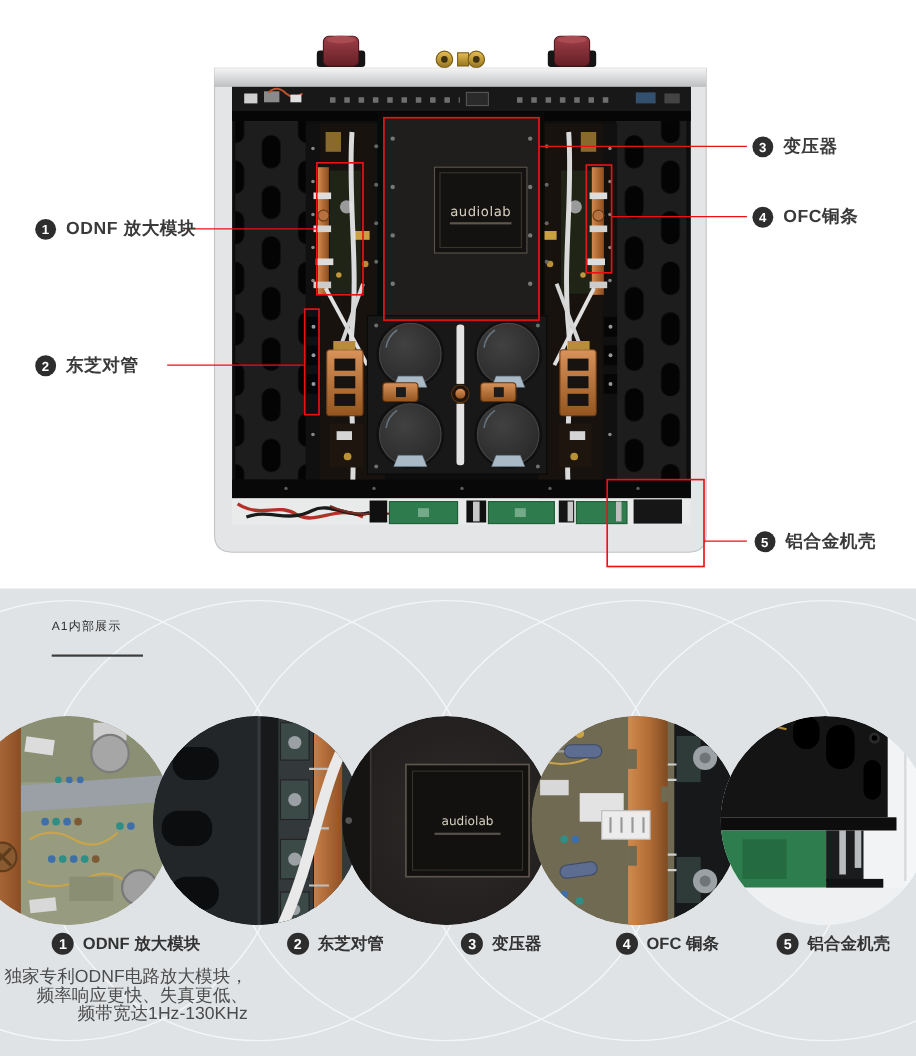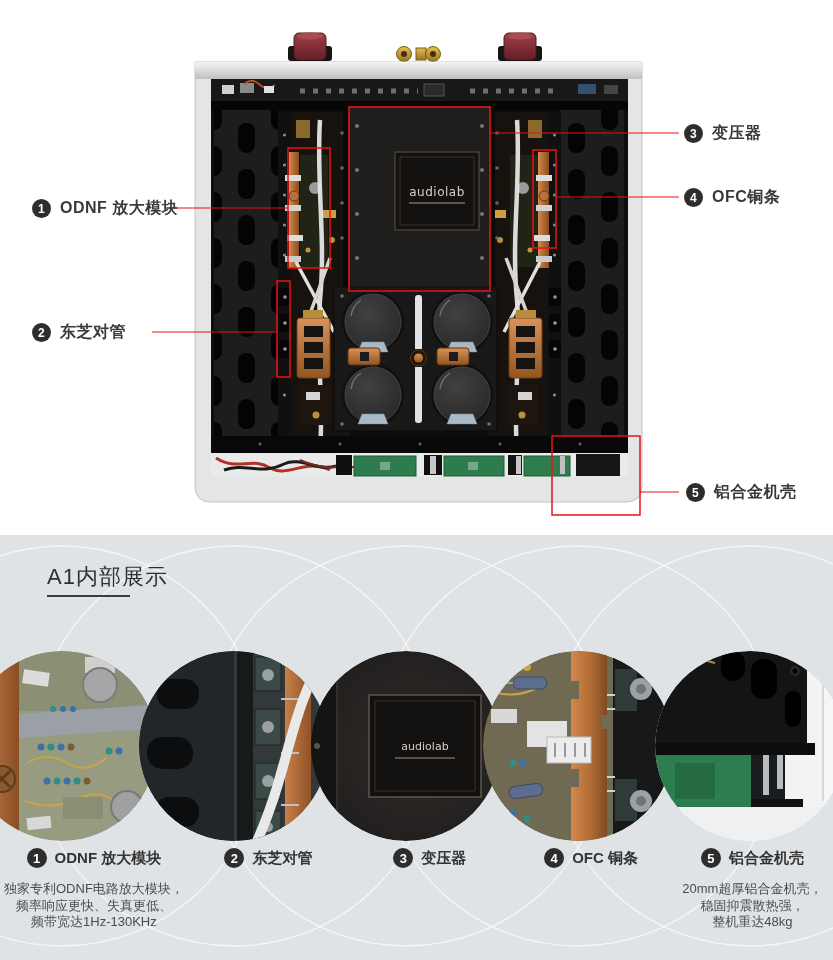--- a/index.html
+++ b/index.html
@@ -16,28 +16,28 @@
     font-size:16px;font-weight:bold;color:#3a3a3a;white-space:nowrap;letter-spacing:.5px;
   }
   .num-badge{
     width:19px;height:19px;border-radius:50%;background:#2d2d2d;color:#ffffff;
     display:flex;align-items:center;justify-content:center;
     font-size:12px;font-weight:bold;flex:0 0 auto;line-height:1;
   }
   
   .bottom-section{position:absolute;left:0;top:535px;width:833px;height:425px;background:#e0e3e6;}
   .deco-circles{position:absolute;left:0;top:0;}
-  .section-heading{position:absolute;left:47px;top:27px;font-size:22px;color:#2f2f2f;letter-spacing:1px;}
+  .section-heading{position:absolute;left:47px;top:27px;font-size:11px;color:#2f2f2f;letter-spacing:1px;}
   .heading-underline{position:absolute;left:47px;top:60px;width:83px;height:2px;background:#3c3c3c;}
   .photo-circle{position:absolute;width:190px;height:190px;border-radius:50%;overflow:hidden;}
   .features-row{position:absolute;left:0;top:313px;width:833px;display:flex;}
   .feature-col{flex:1 1 0;text-align:center;padding:0 4px;box-sizing:border-box;}
   .feature-title{display:inline-flex;align-items:center;gap:8px;font-size:15px;font-weight:bold;color:#333333;margin-bottom:13px;white-space:nowrap;}
   .feature-title .num-badge{width:20px;height:20px;font-size:13px;}
-  .feature-desc p{margin:0;font-size:13px;line-height:16.5px;color:#4c4c4c;white-space:nowrap;}
+  .feature-desc p{margin:0;font-size:16px;line-height:16.5px;color:#4c4c4c;white-space:nowrap;text-align:right;}
 </style>
 </head>
 <body>
 
 <div class="top-section">
 
   <svg class="amp-svg" width="833" height="535" viewBox="0 0 833 535">
     <defs>
       <linearGradient id="silverTop" x1="0" y1="0" x2="0" y2="1">
         <stop offset="0" stop-color="#f4f4f4"></stop>
@@ -549,20 +549,15 @@
       <div class="feature-title">
         <span class="num-badge">4</span>
         <span>OFC 铜条</span>
       </div>
     </div>
     <div class="feature-col">
       <div class="feature-title">
         <span class="num-badge">5</span>
         <span>铝合金机壳</span>
       </div>
-      <div class="feature-desc">
-        <p>20mm超厚铝合金机壳，</p>
-        <p>稳固抑震散热强，</p>
-        <p>整机重达48kg</p>
-      </div>
     </div>
   </div>
 </div>
 
 </body></html>

